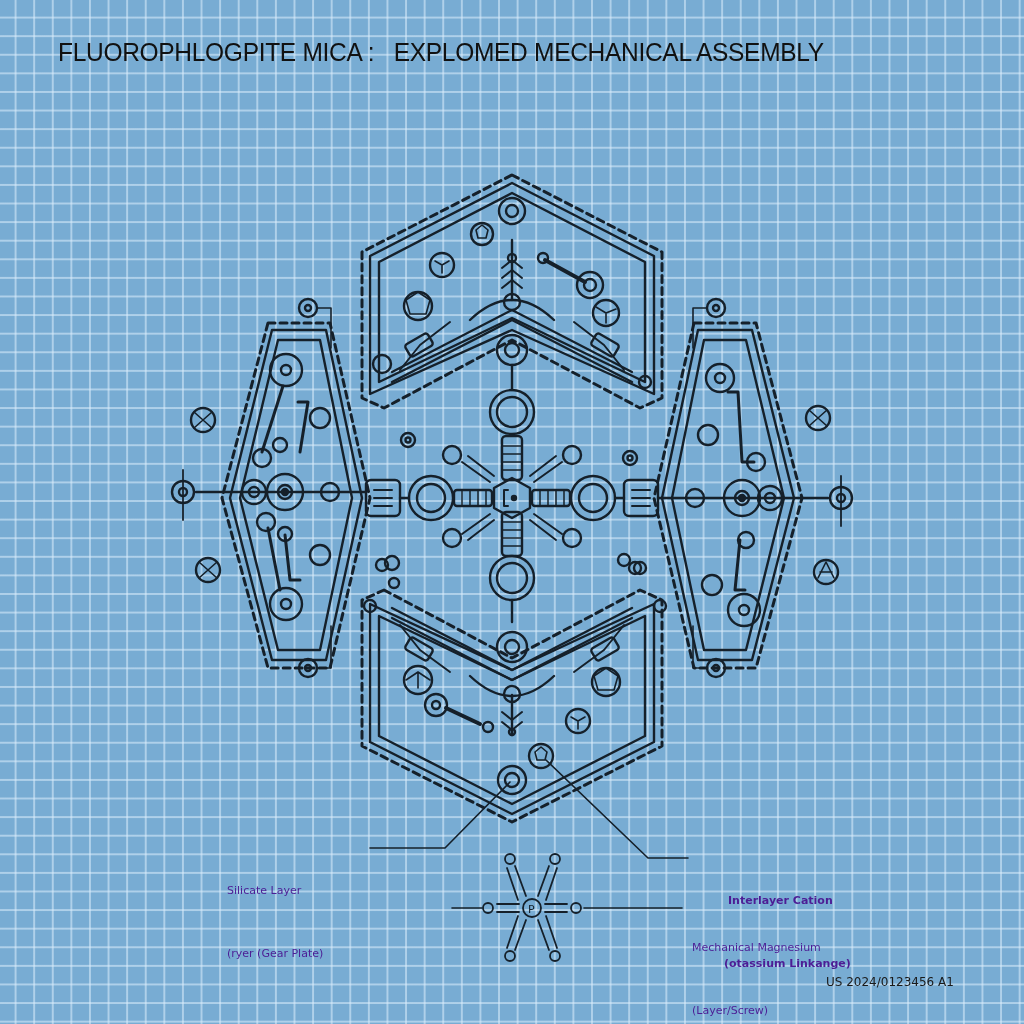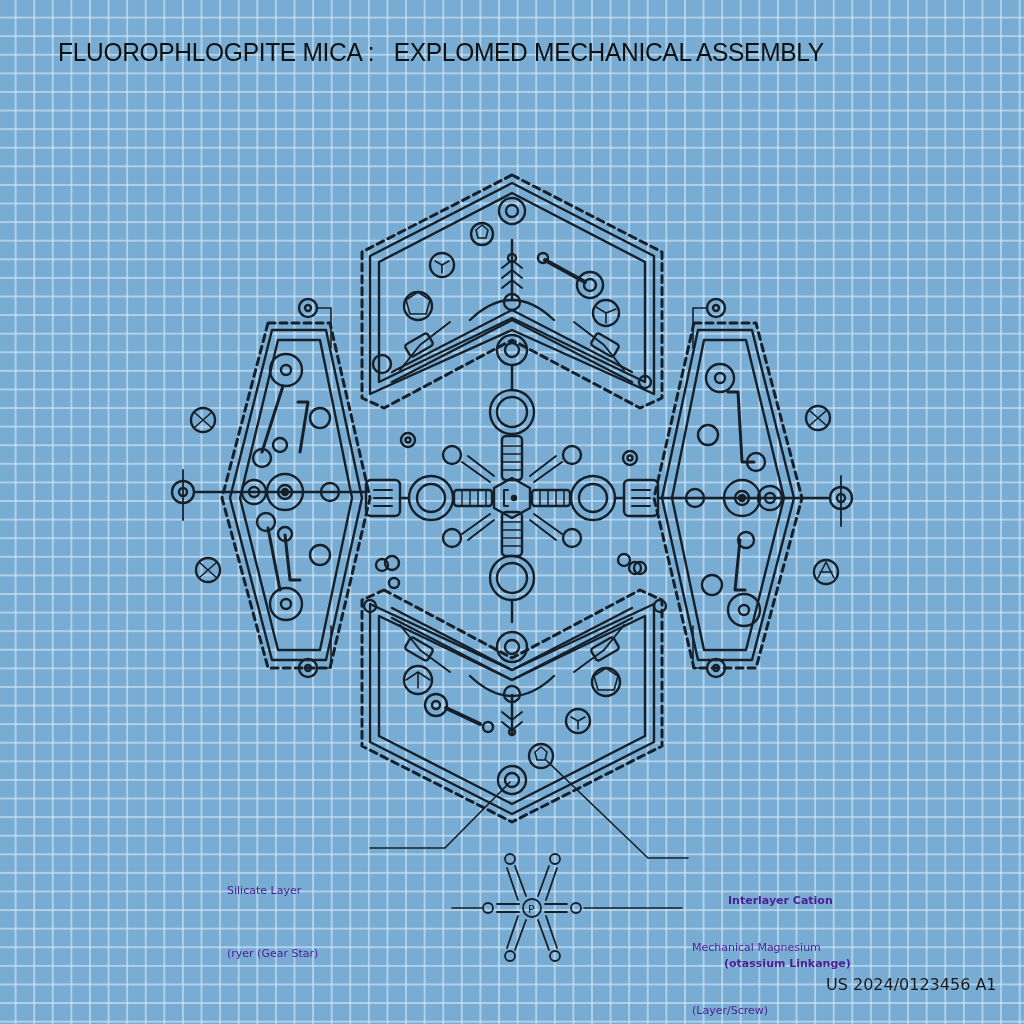--- a/index.html
+++ b/index.html
@@ -12,21 +12,21 @@
     background-size:18.6px 18.6px;
     background-position:-4px -2px;
     font-family:"DejaVu Sans", sans-serif;
   }
   .title {
     position:absolute; left:58px; top:38px; font-size:25px; color:#111;
     letter-spacing:-0.3px; white-space:pre; font-family:"Liberation Sans", sans-serif;
     transform:scaleX(0.98); transform-origin:left;
   }
   .lbl { position:absolute; font-size:11px; color:#4c1d95; line-height:21px; white-space:pre; font-family:"DejaVu Sans", sans-serif; }
-  .pnum { position:absolute; left:826px; top:975px; font-size:16px; color:#1a1a1a; font-family:"DejaVu Sans", sans-serif; }
+  .pnum { position:absolute; left:826px; top:975px; font-size:12px; color:#1a1a1a; font-family:"DejaVu Sans", sans-serif; }
   svg.dg { position:absolute; left:0; top:0; }
 </style>
 </head>
 <body>
 
 <div class="title">FLUOROPHLOGPITE MICA :   EXPLOMED MECHANICAL ASSEMBLY</div>
 
 <svg class="dg" width="1024" height="1024" viewBox="0 0 1024 1024" fill="none" stroke="#15202a" stroke-width="2.4" stroke-linejoin="round" stroke-linecap="round">
   <defs>
     <pattern id="teethH" width="14" height="10" patternUnits="userSpaceOnUse">
@@ -259,21 +259,21 @@
       <circle cx="576" cy="908" r="5"></circle>
     <path d="M518,916 L507,948 M526,920 L515,950"></path>
       <circle cx="510" cy="956" r="5"></circle>
     <path d="M546,916 L557,948 M538,920 L549,950"></path>
       <circle cx="555" cy="956" r="5"></circle>
   </g>
 </svg>
 
 <div class="lbl" style="left:227px; top:838px;">
   <div>Silicate Layer</div>
-  <div>(ryer (Gear Star)</div>
+  <div>(ryer (Gear Plate)</div>
 </div>
 <div class="lbl" style="left:222px; top:898px; text-align:right; width:225px;">
 </div>
 <div class="lbl" style="left:724px; top:848px;font-weight:bold;">
   <div style="padding-left:4px;">Interlayer Cation</div>
   <div>(otassium Linkange)</div>
 </div>
 <div class="lbl" style="left:692px; top:895px;">
   <div>Mechanical Magnesium</div>
   <div>(Layer/Screw)</div>

